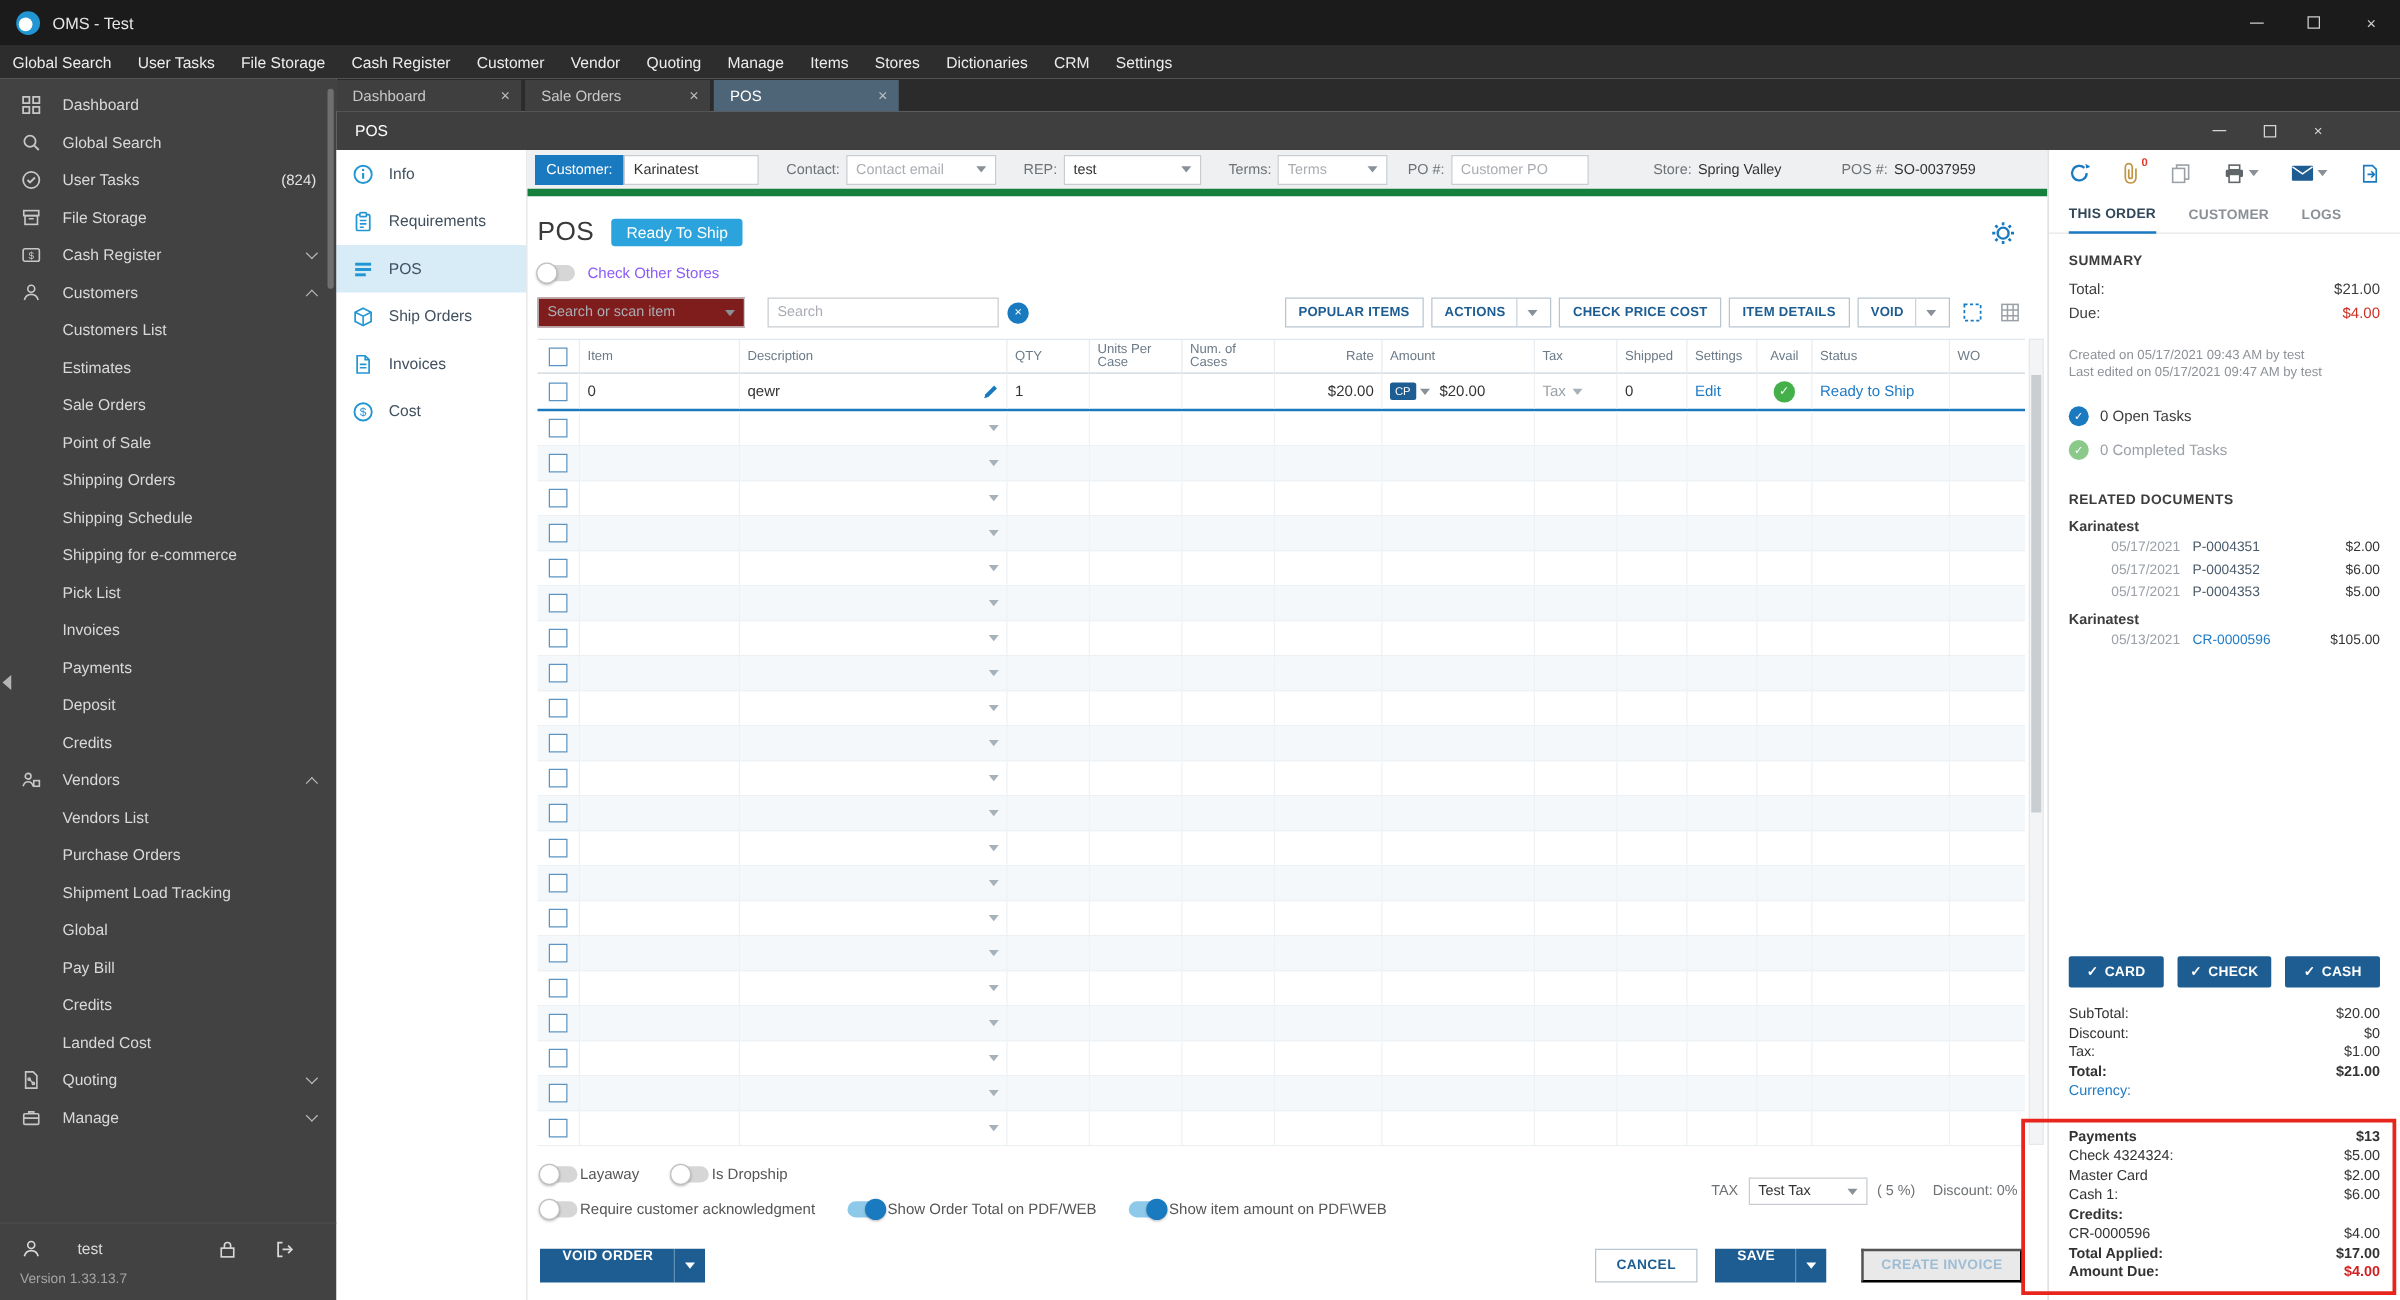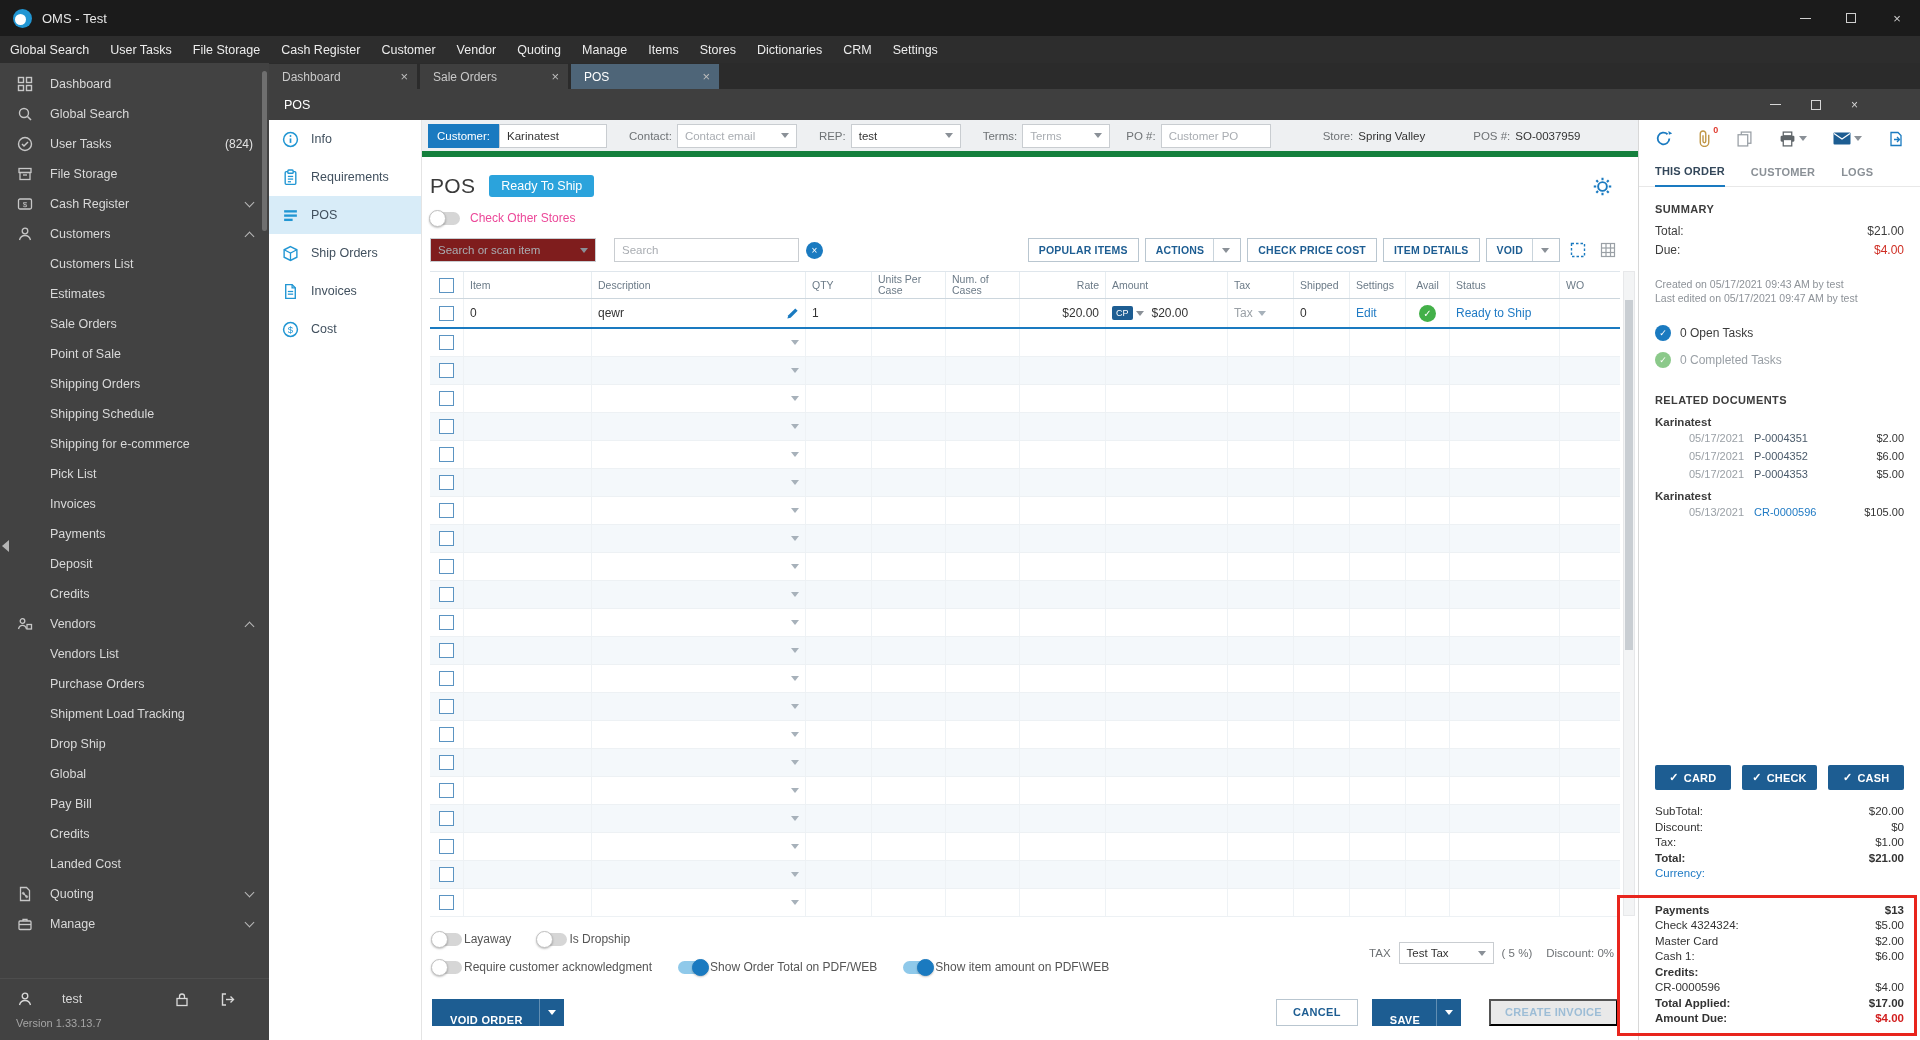--- a/index.html
+++ b/index.html
@@ -72,21 +72,21 @@
   .caret { width:0; height:0; border-left:4px solid transparent; border-right:4px solid transparent; border-top:5px solid #8a9097; display:inline-block; }
   .caret.white { border-top-color:#fff; }
   .caret.gray { border-top-color:#a7b1ba; }
 
   
   .pos-main { position:absolute; top:37px; left:0; right:0; bottom:0; padding:14px 18px 0 8px; overflow:hidden; }
   .heading-row { height:30px; display:flex; align-items:center; margin-bottom:6px; }
   .pos-heading { font-size:21px; color:#3a3a3a; letter-spacing:0.3px; }
   .status-badge { margin-left:14px; background:#2ba3dc; color:#fff; font-size:12.5px; padding:4px 12px; border-radius:3px; }
   .heading-spacer { flex:1; }
-  .stores-row { height:22px; display:flex; align-items:center; gap:10px; margin-bottom:8px; font-size:12px; color:#ec4899; }
+  .stores-row { height:22px; display:flex; align-items:center; gap:10px; margin-bottom:8px; font-size:12px; color:#8b5cf6; }
   .search-row { height:26px; display:flex; align-items:center; margin-bottom:8px; }
   .sel-search { width:166px; background:#7f1d1d;gap:18px; }
   .search-wrap { position:relative; margin-left:18px; }
   .search-input { width:185px; }
   .clear-btn { position:absolute; right:-24px; top:4px; width:17px; height:17px; border-radius:50%; background:#1a7ac0; color:#fff; font-size:10px; display:flex; align-items:center; justify-content:center; }
   .act-group { margin-left:auto; display:flex; align-items:center; gap:6px; }
   .act-btn { height:24px; border:1px solid #b9c6d0; background:#fff; color:#1d5d92; font-size:10.5px; font-weight:bold; padding:0 10px; display:inline-flex; align-items:center; letter-spacing:0.2px; white-space:nowrap; font-family:"Liberation Sans", sans-serif; }
   .act-btn .seg { border-left:1px solid #c9d4dc; margin-left:9px; padding-left:8px; display:inline-flex; align-items:center; height:100%; }
   .icon-btn { width:24px; height:24px; display:inline-flex; align-items:center; justify-content:center; }
 
@@ -119,21 +119,21 @@
   .toggles-1 { top:812px; }
   .toggles-2 { top:840px; }
   .toggle-wrap { display:inline-flex; align-items:center; gap:2px; }
   .toggle { width:30px; height:13px; border-radius:7px; background:#d6d6d6; position:relative; display:inline-block; }
   .toggle::after { content:""; position:absolute; width:15px; height:15px; border-radius:50%; background:#fff; border:1px solid #c0c0c0; top:-2px; left:-1px; box-shadow:0 1px 2px rgba(0,0,0,.25); }
   .toggle.on { background:#8fc9ea; }
   .toggle.on::after { left:auto; right:-1px; background:#1a7ac0; border-color:#1a7ac0; }
   .tax-row { position:absolute; top:822px; right:24px; display:flex; align-items:center; gap:8px; font-size:11.5px; color:#6e7275; }
   .tax-select { width:95px; height:22px; }
   .bottom-bar { position:absolute; left:10px; right:20px; top:878px; height:28px; display:flex; align-items:center; gap:14px; }
-  .btn-blue { background:#1d5d92; color:#fff; height:27px; font-size:11px; font-weight:bold; display:inline-flex; align-items:flex-end; padding:0 0 0 18px; letter-spacing:0.3px; border:none; font-family:"Liberation Sans", sans-serif; }
+  .btn-blue { background:#1d5d92; color:#fff; height:27px; font-size:11px; font-weight:bold; display:inline-flex; align-items:flex-start; padding:0 0 0 18px; letter-spacing:0.3px; border:none; font-family:"Liberation Sans", sans-serif; }
   .btn-blue .split-caret { border-left:1px solid rgba(255,255,255,.3); margin-left:16px; padding:0 8px; height:100%; display:inline-flex; align-items:center; }
   .btn-outline { background:#fff; border:1px solid #b9c6d0; color:#1d5d92; height:27px; font-size:11px; font-weight:bold; display:inline-flex; align-items:center; padding:0 16px; letter-spacing:0.3px; }
   .btn-disabled { background:#e9e9e9; color:#9dbdd6; height:27px; font-size:11px; font-weight:bold; display:inline-flex; align-items:center; padding:0 14px; letter-spacing:0.3px; }
   .bar-spacer { flex:1; }
 
   
   .pos-panel { width:282px; flex:0 0 282px; border-left:1px solid #d8d8d8; position:relative; background:#fff; }
   .panel-toolbar { height:37px; display:flex; align-items:center; justify-content:space-between; padding:0 16px; }
   .tool { display:inline-flex; align-items:center; position:relative; gap:3px; }
   .att-badge { position:absolute; top:-5px; right:-7px; color:#e03c31; font-size:9px; font-weight:bold; font-style:normal; }
@@ -322,23 +322,20 @@
         <div class="side-item child">
           <span class="side-label">Vendors List</span>
         </div>
         <div class="side-item child">
           <span class="side-label">Purchase Orders</span>
         </div>
         <div class="side-item child">
           <span class="side-label">Shipment Load Tracking</span>
         </div>
         <div class="side-item child">
-          <span class="side-label">Drop Ship</span>
-        </div>
-        <div class="side-item child">
           <span class="side-label">Global</span>
         </div>
         <div class="side-item child">
           <span class="side-label">Pay Bill</span>
         </div>
         <div class="side-item child">
           <span class="side-label">Credits</span>
         </div>
         <div class="side-item child">
           <span class="side-label">Landed Cost</span>

